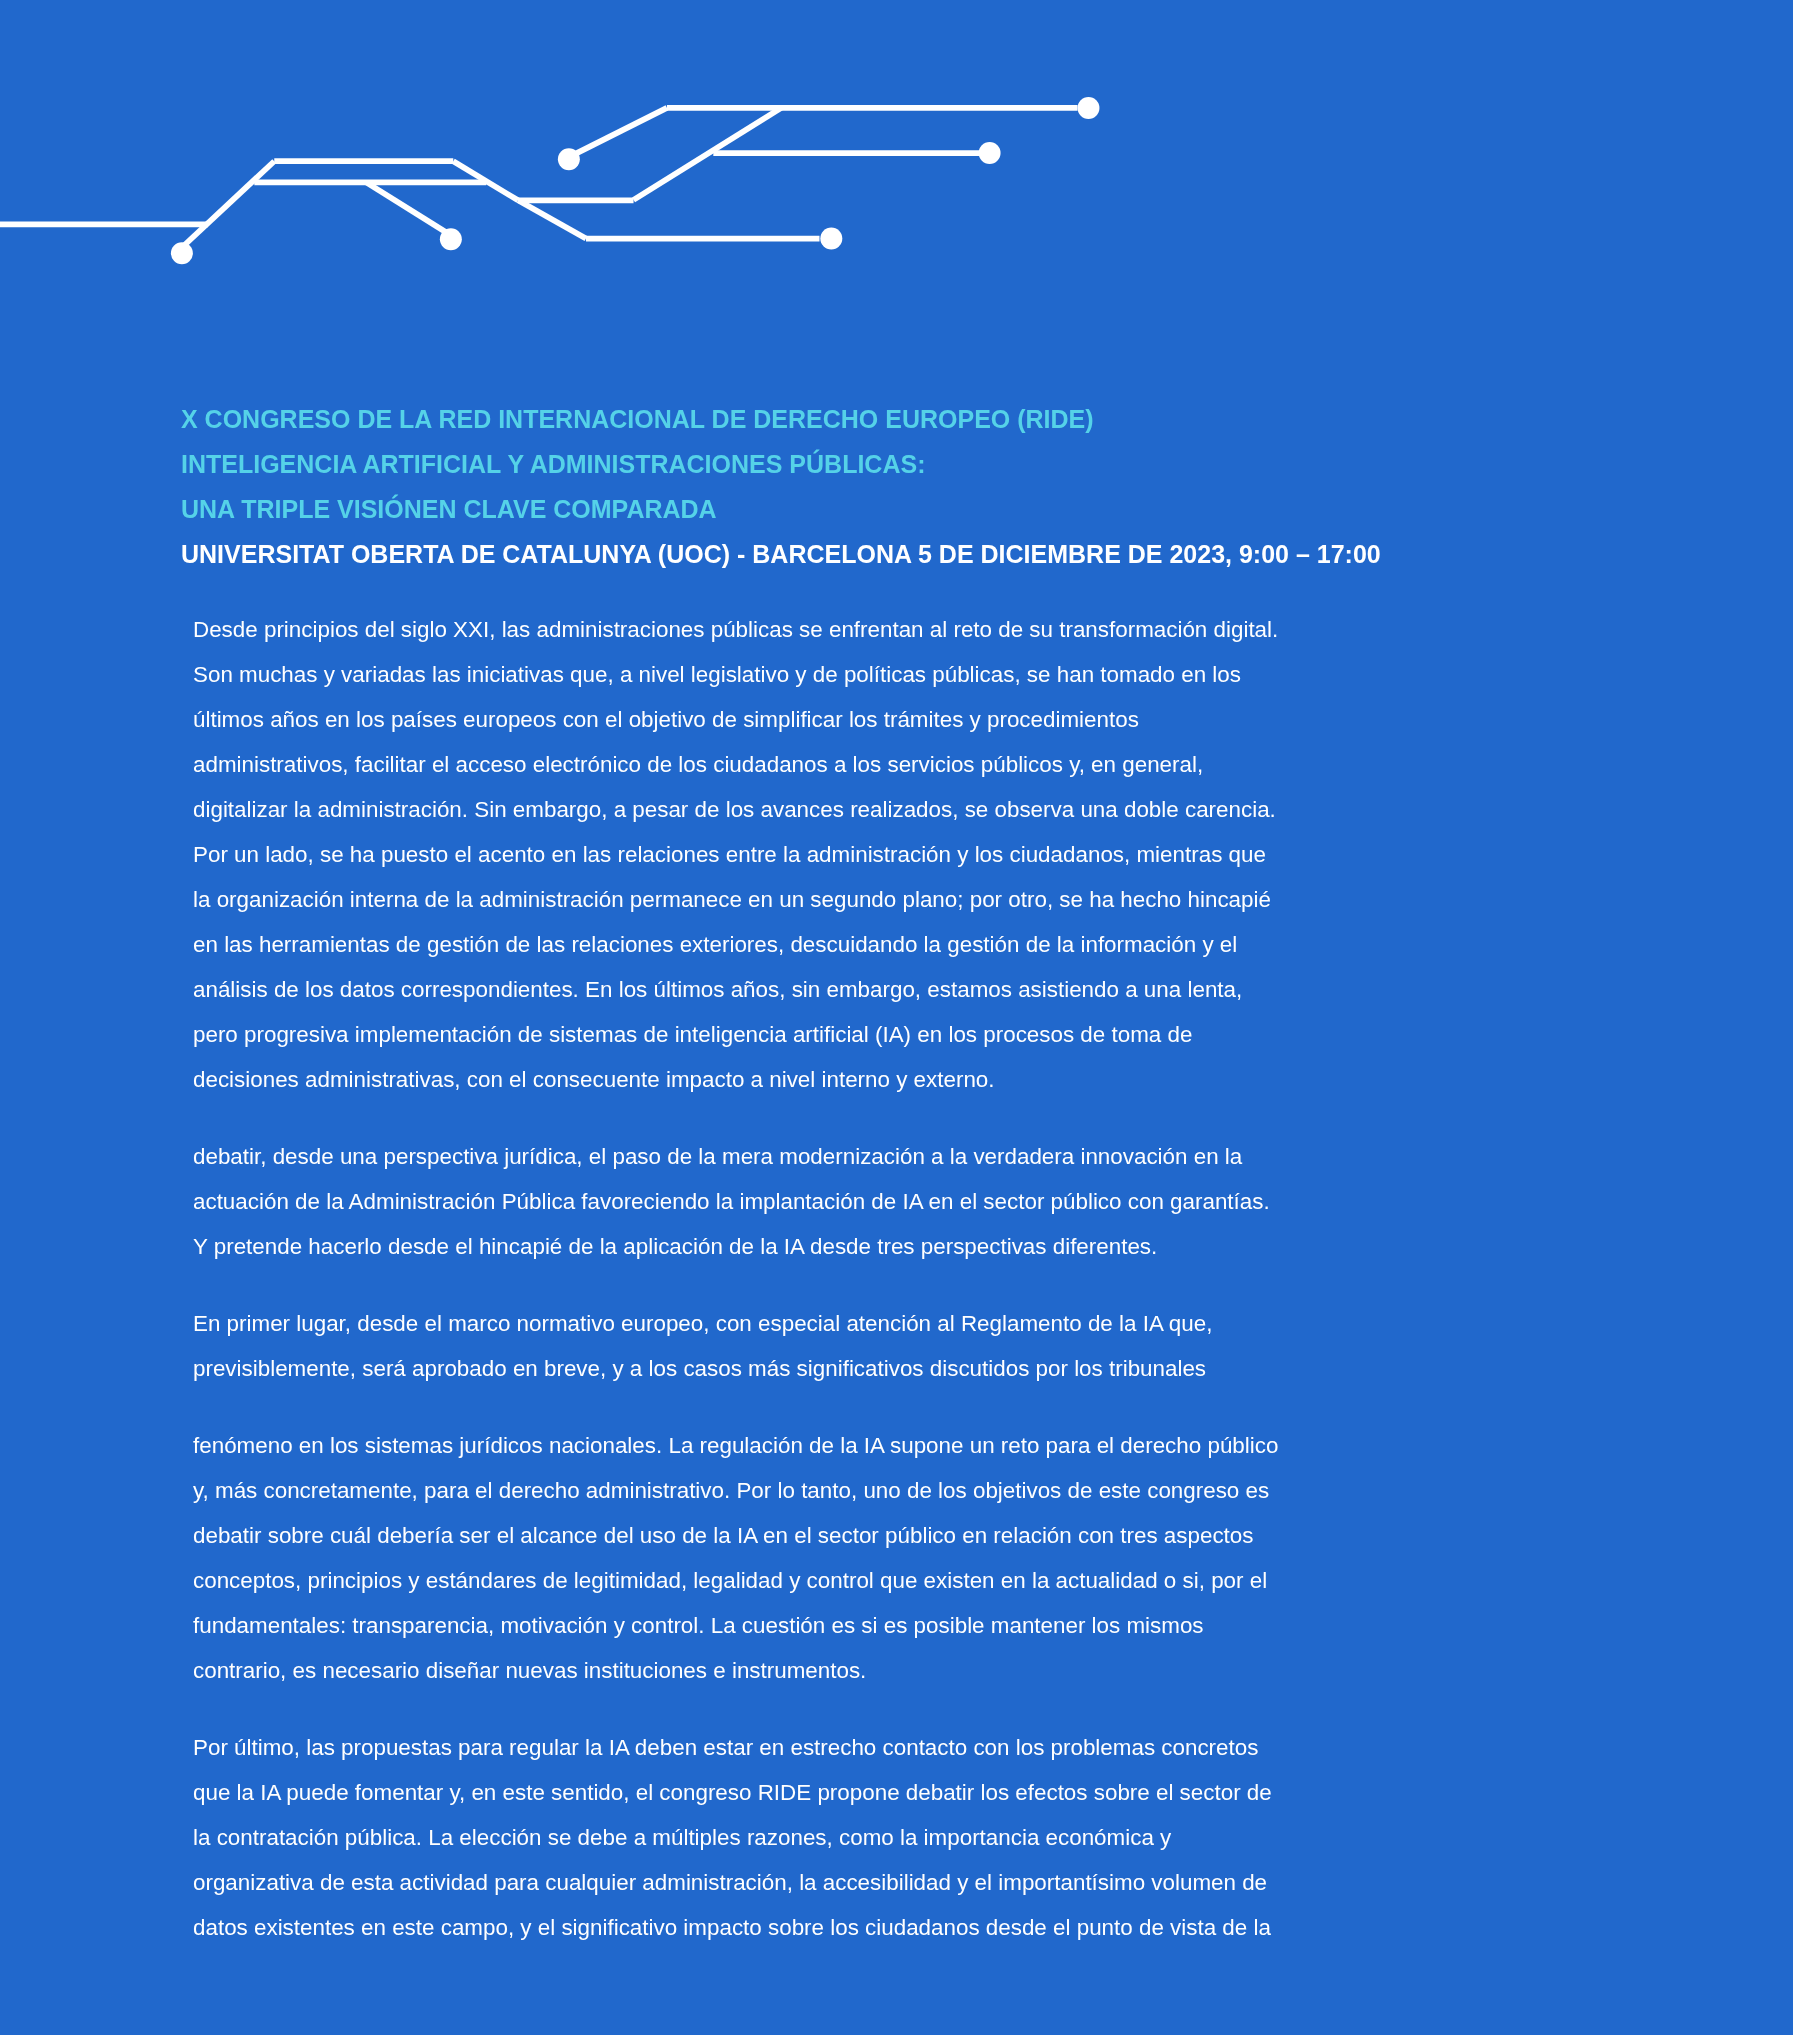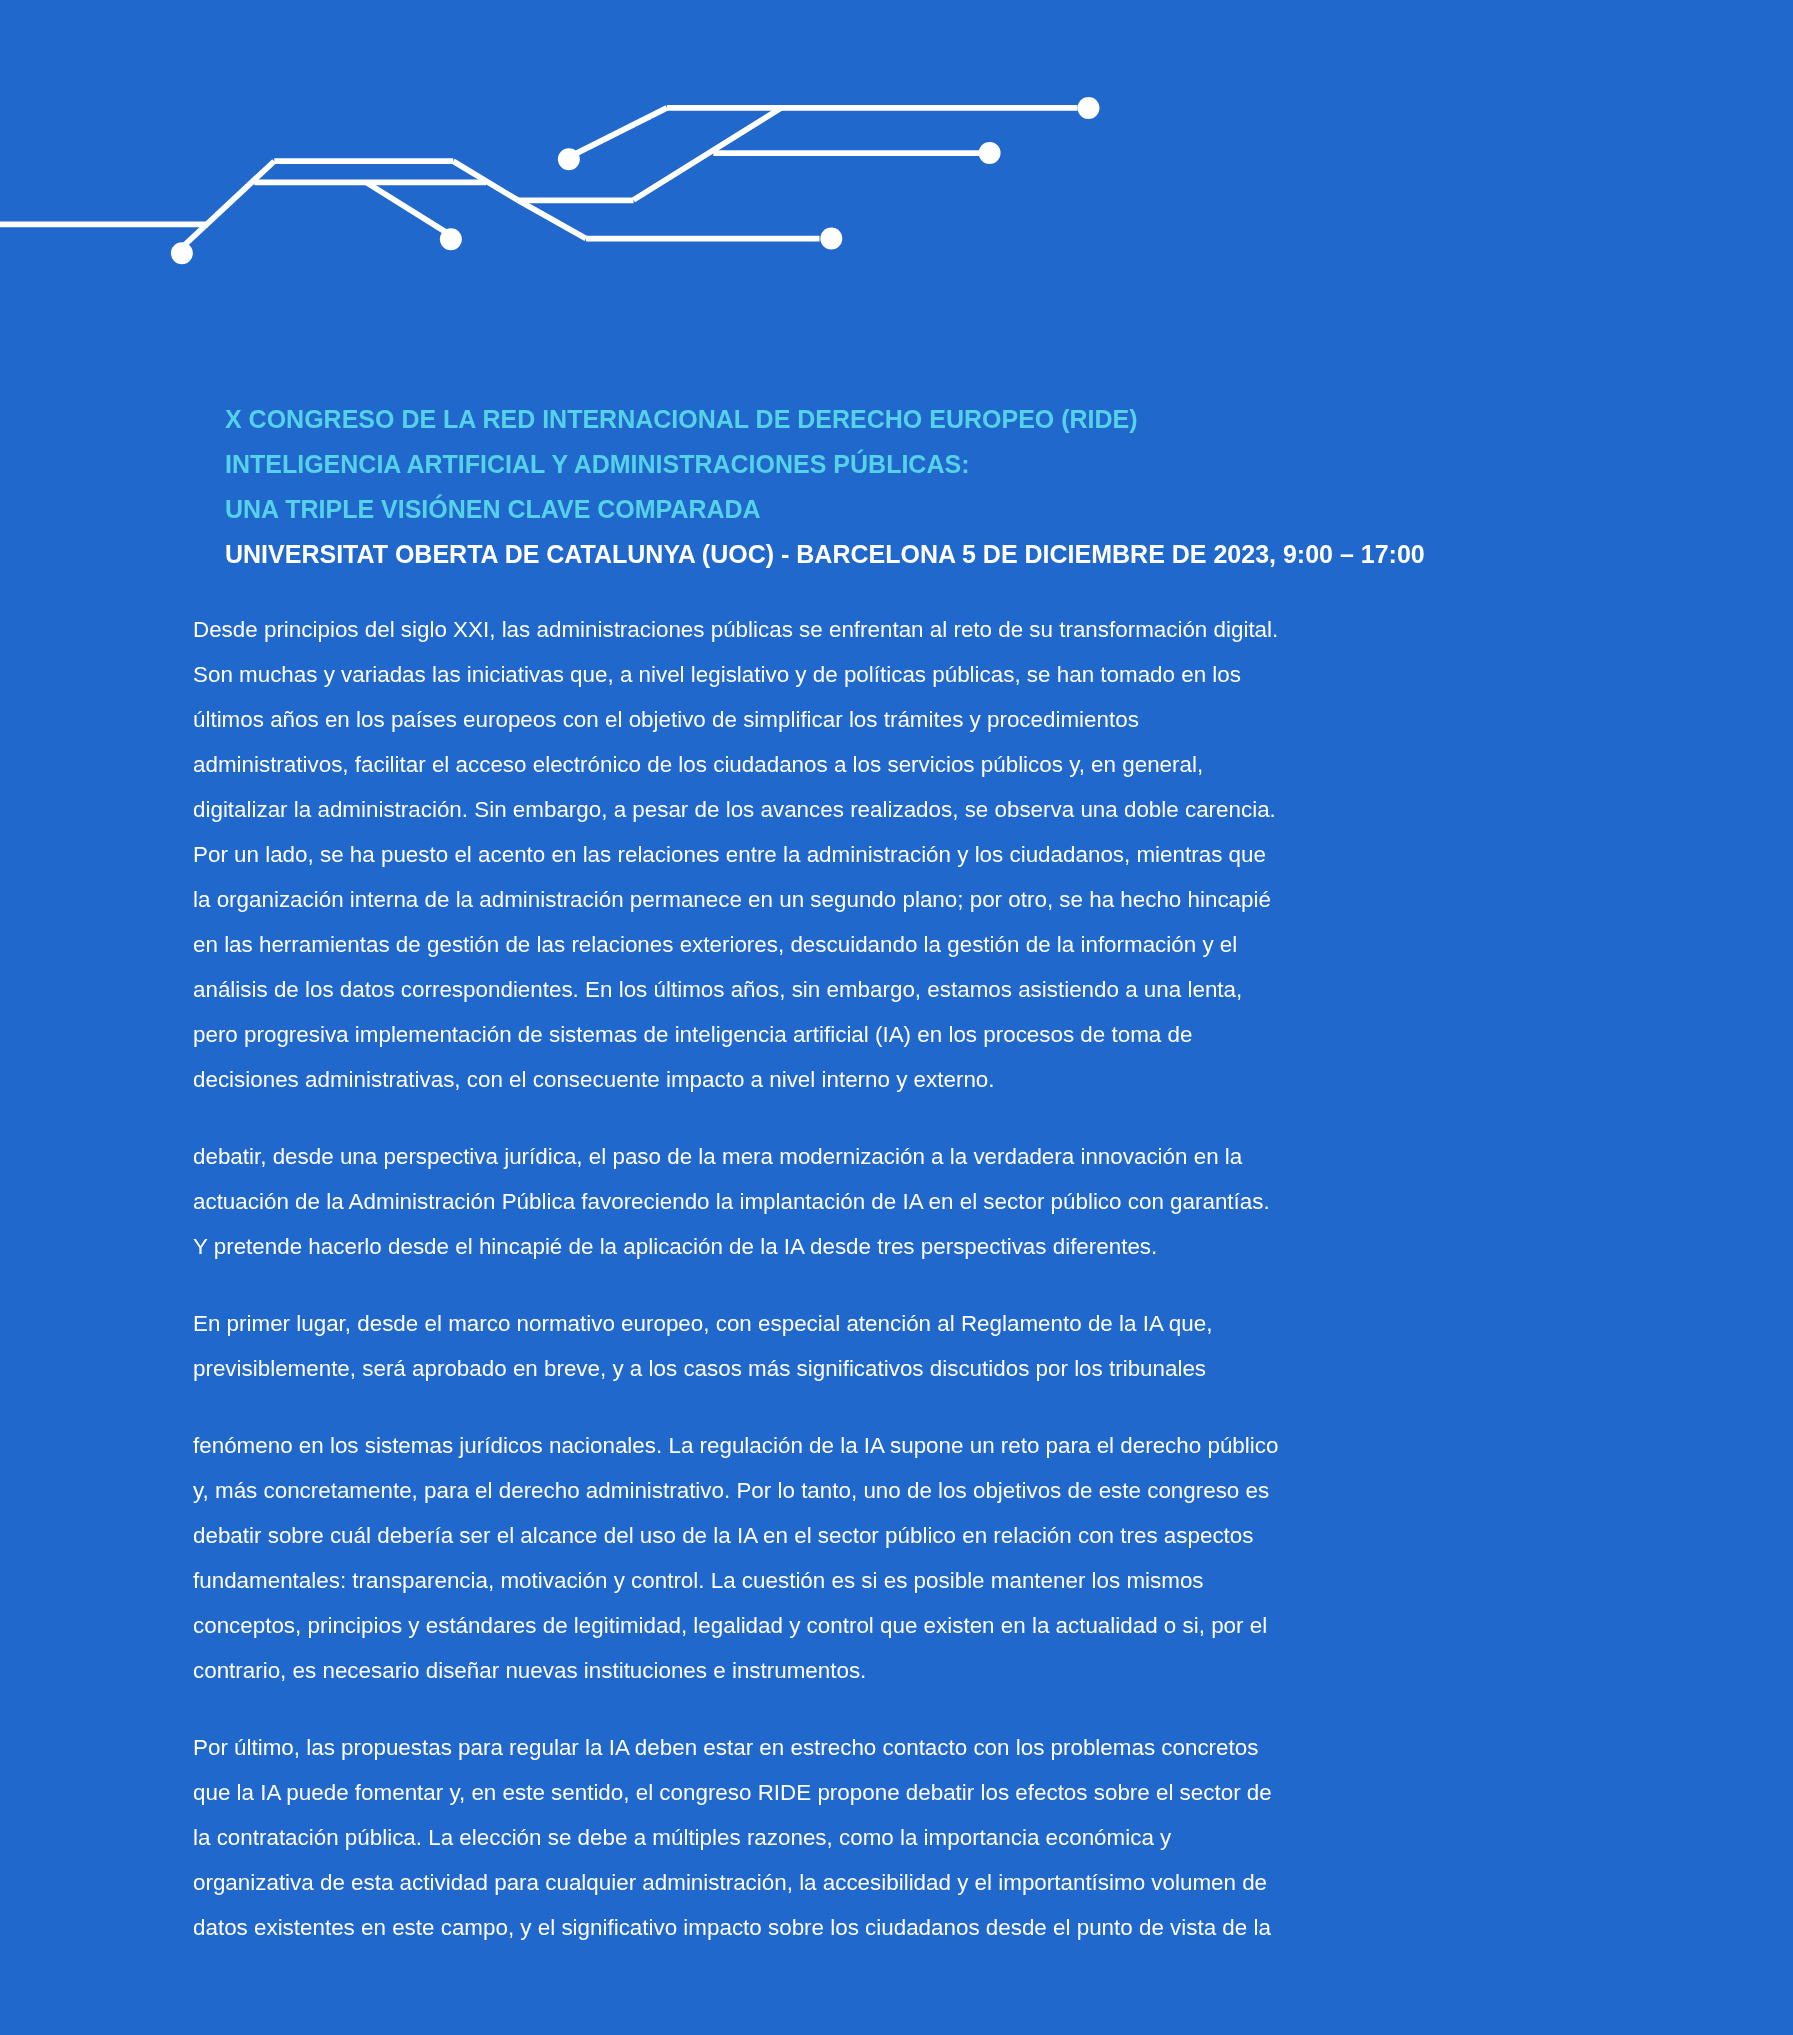--- a/index.html
+++ b/index.html
@@ -13,21 +13,21 @@
     position: absolute; inset: 0; overflow: hidden;
     width: 1794px; height: 2862px;
     background: var(--background, #2168CC);
   }
   .net { position: absolute; top: 0; left: 0; }
   .net line { stroke: var(--graphic_white, #ffffff); stroke-width: 14; }
   .net circle { fill: var(--graphic_white, #ffffff); }
 
   .header { position: absolute; left: 181px; top: 397px; width: 1506px; }
   .header .hline {
-    font-size: 25px; font-weight: 700; line-height: 45px; white-space: nowrap; margin-left: 44px;
+    font-size: 25px; font-weight: 700; line-height: 45px; white-space: nowrap;
   }
   .hline.cyan  { color: var(--heading_cyan, #55D2E8); }
   .hline.white { color: var(--text_white, #ffffff); }
 
   .document-body {
     position: absolute; left: 181px; top: 607px; width: 1506px;
     color: var(--text_white, #ffffff);
     font-size: 22.4px; line-height: 45px;
   }
   .paragraph { margin: 0 0 32px 12px; }
@@ -87,22 +87,22 @@
         <div class="line">Y pretende hacerlo desde el hincapié de la aplicación de la IA desde tres perspectivas diferentes.</div>
       </div>
       <div class="paragraph">
         <div class="line">En primer lugar, desde el marco normativo europeo, con especial atención al Reglamento de la IA que,</div>
         <div class="line">previsiblemente, será aprobado en breve, y a los casos más significativos discutidos por los tribunales</div>
       </div>
       <div class="paragraph">
         <div class="line">fenómeno en los sistemas jurídicos nacionales. La regulación de la IA supone un reto para el derecho público</div>
         <div class="line">y, más concretamente, para el derecho administrativo. Por lo tanto, uno de los objetivos de este congreso es</div>
         <div class="line">debatir sobre cuál debería ser el alcance del uso de la IA en el sector público en relación con tres aspectos</div>
+        <div class="line">conceptos, principios y estándares de legitimidad, legalidad y control que existen en la actualidad o si, por el</div>
         <div class="line">fundamentales: transparencia, motivación y control. La cuestión es si es posible mantener los mismos</div>
-        <div class="line">conceptos, principios y estándares de legitimidad, legalidad y control que existen en la actualidad o si, por el</div>
         <div class="line">contrario, es necesario diseñar nuevas instituciones e instrumentos.</div>
       </div>
       <div class="paragraph">
         <div class="line">Por último, las propuestas para regular la IA deben estar en estrecho contacto con los problemas concretos</div>
         <div class="line">que la IA puede fomentar y, en este sentido, el congreso RIDE propone debatir los efectos sobre el sector de</div>
         <div class="line">la contratación pública. La elección se debe a múltiples razones, como la importancia económica y</div>
         <div class="line">organizativa de esta actividad para cualquier administración, la accesibilidad y el importantísimo volumen de</div>
         <div class="line">datos existentes en este campo, y el significativo impacto sobre los ciudadanos desde el punto de vista de la</div>
       </div>
     </div>

